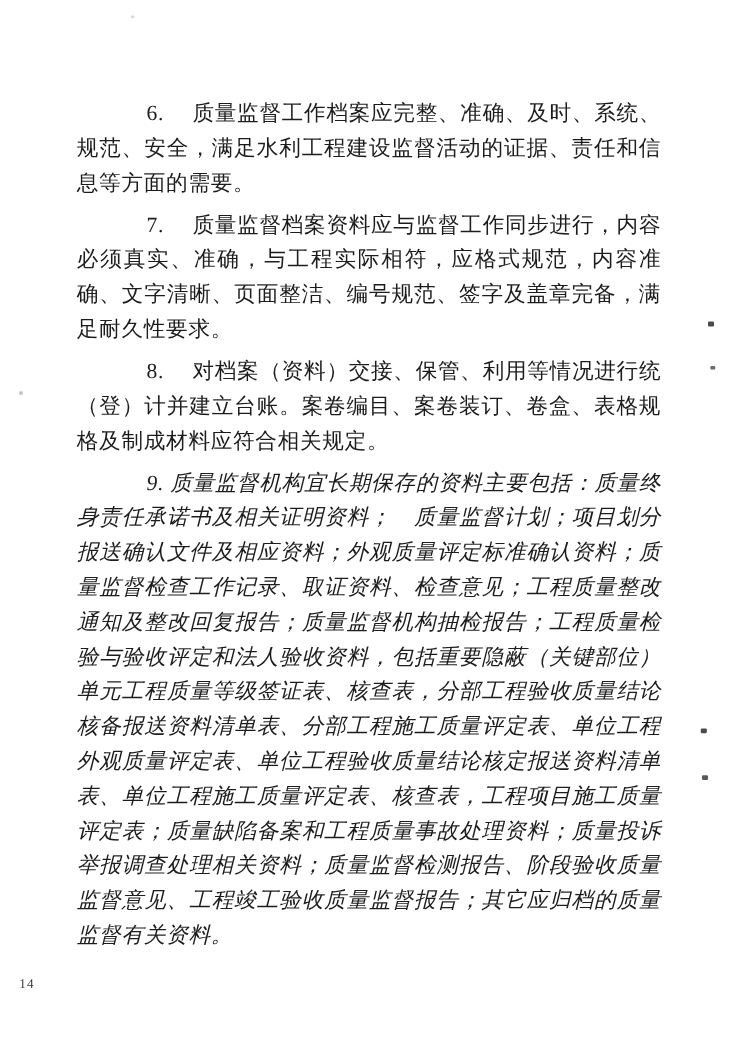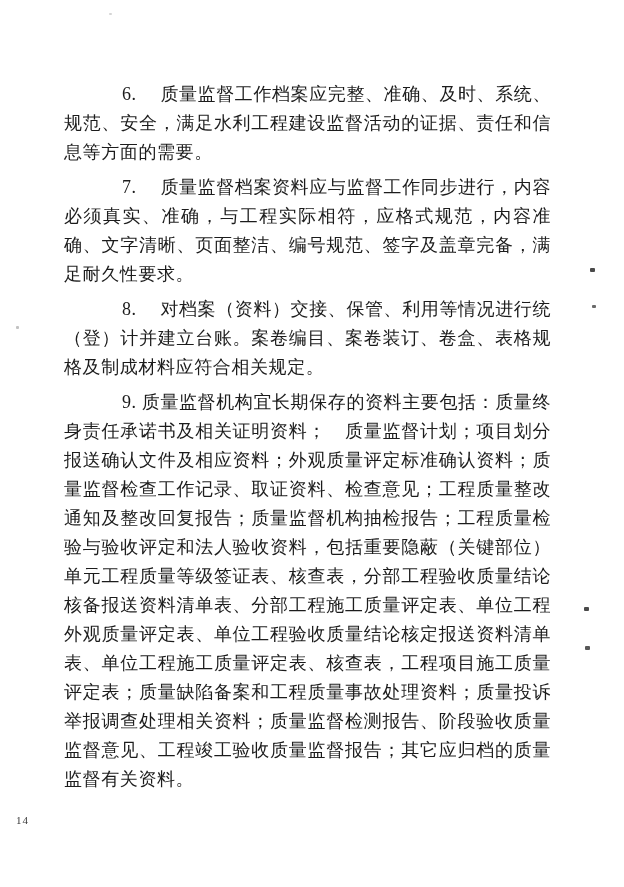--- a/index.html
+++ b/index.html
@@ -24,21 +24,21 @@
   }
   .para {
     margin: 0 0 6px 0;
     font-size: 18px;
     line-height: 29px;
     letter-spacing: 0.6px;
     text-align: justify;
     white-space: pre-wrap;
     text-indent: 58px;
   }
-  .para:last-child { margin-bottom: 16px; }
+  .para:last-child { margin-bottom: 16px; font-style: italic; }
   .pageno {
     position: absolute;
     top: 814px;
     left: 0;
     width: 100%;
     text-indent: 16px;
     font-size: 11px;
     color: #3a3a3a;
     letter-spacing: 1px;
   }

